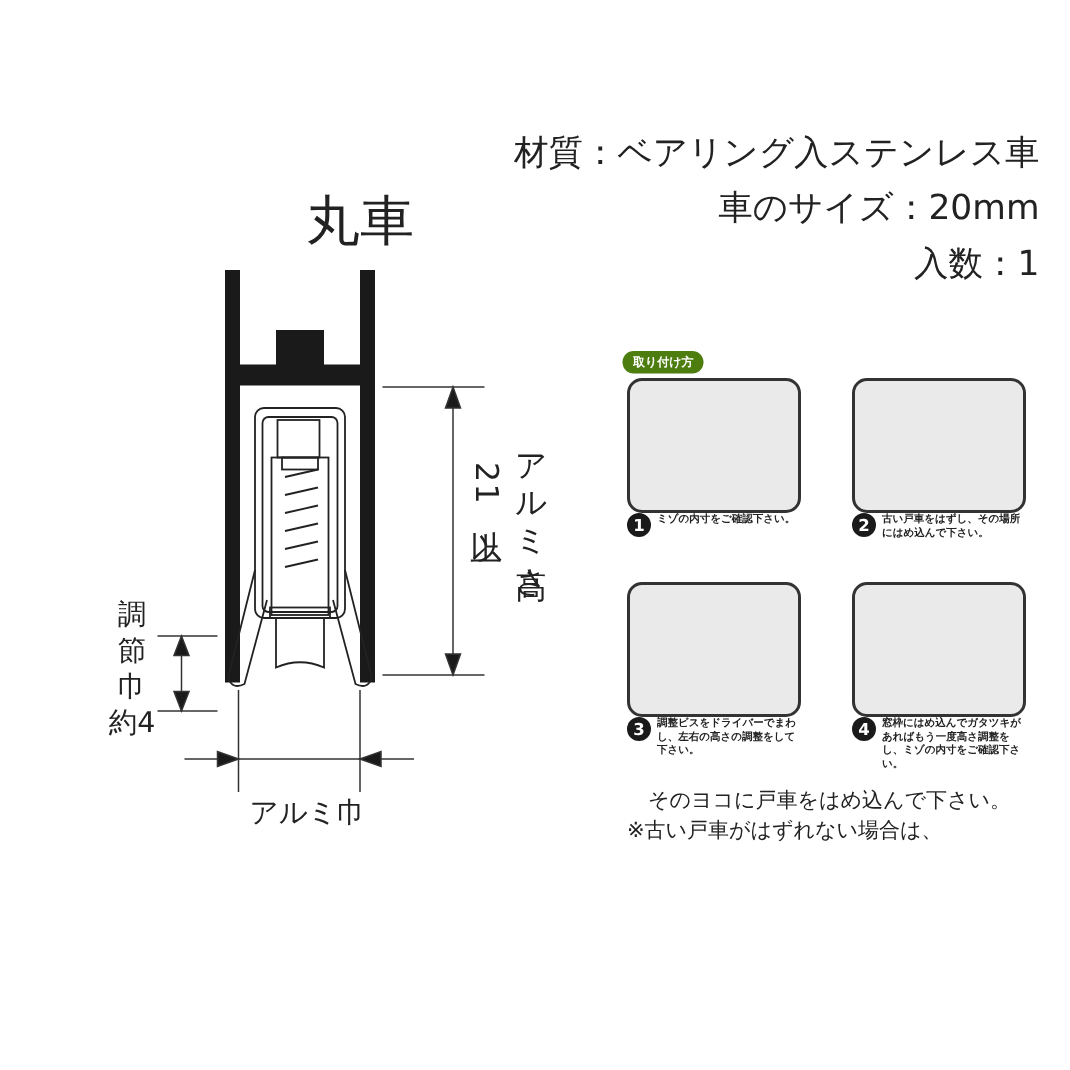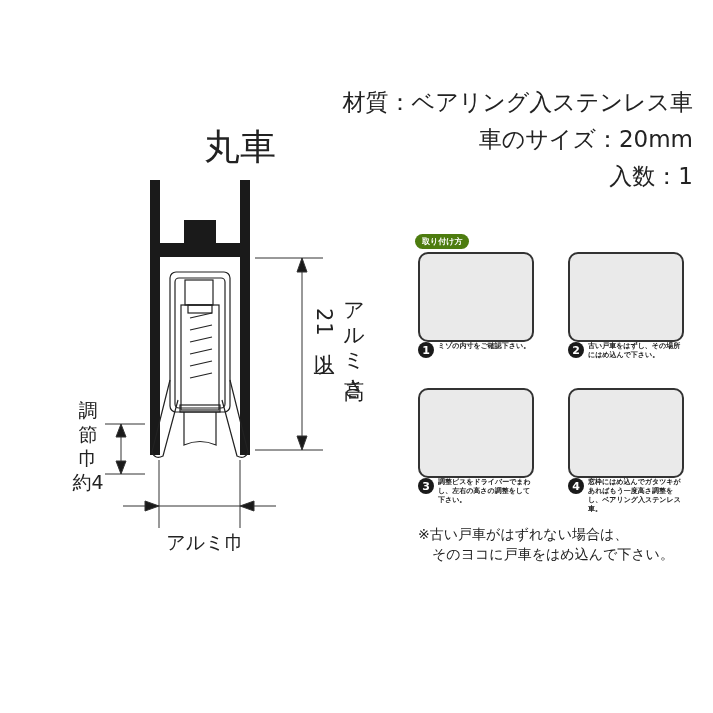--- a/index.html
+++ b/index.html
@@ -105,19 +105,19 @@
 
 <div class="panel" style="left:418px; top:388px;"></div>
 <div class="step" style="left:418px; top:478px;">
   <div class="num">3</div>
   <div class="step-text">調整ビスをドライバーでまわし、左右の高さの調整をして下さい。</div>
 </div>
 
 <div class="panel" style="left:568px; top:388px;"></div>
 <div class="step" style="left:568px; top:478px;">
   <div class="num">4</div>
-  <div class="step-text">窓枠にはめ込んでガタツキがあればもう一度高さ調整をし、ベアリング入ステンレス車。</div>
+  <div class="step-text">窓枠にはめ込んでガタツキがあればもう一度高さ調整をし、ミゾの内寸をご確認下さい。</div>
 </div>
 
 <div class="note">
+  <div style="padding-left:14px;">そのヨコに戸車をはめ込んで下さい。</div>
   <div>※古い戸車がはずれない場合は、</div>
-  <div style="padding-left:14px;">そのヨコに戸車をはめ込んで下さい。</div>
 </div>
 
 </body></html>

